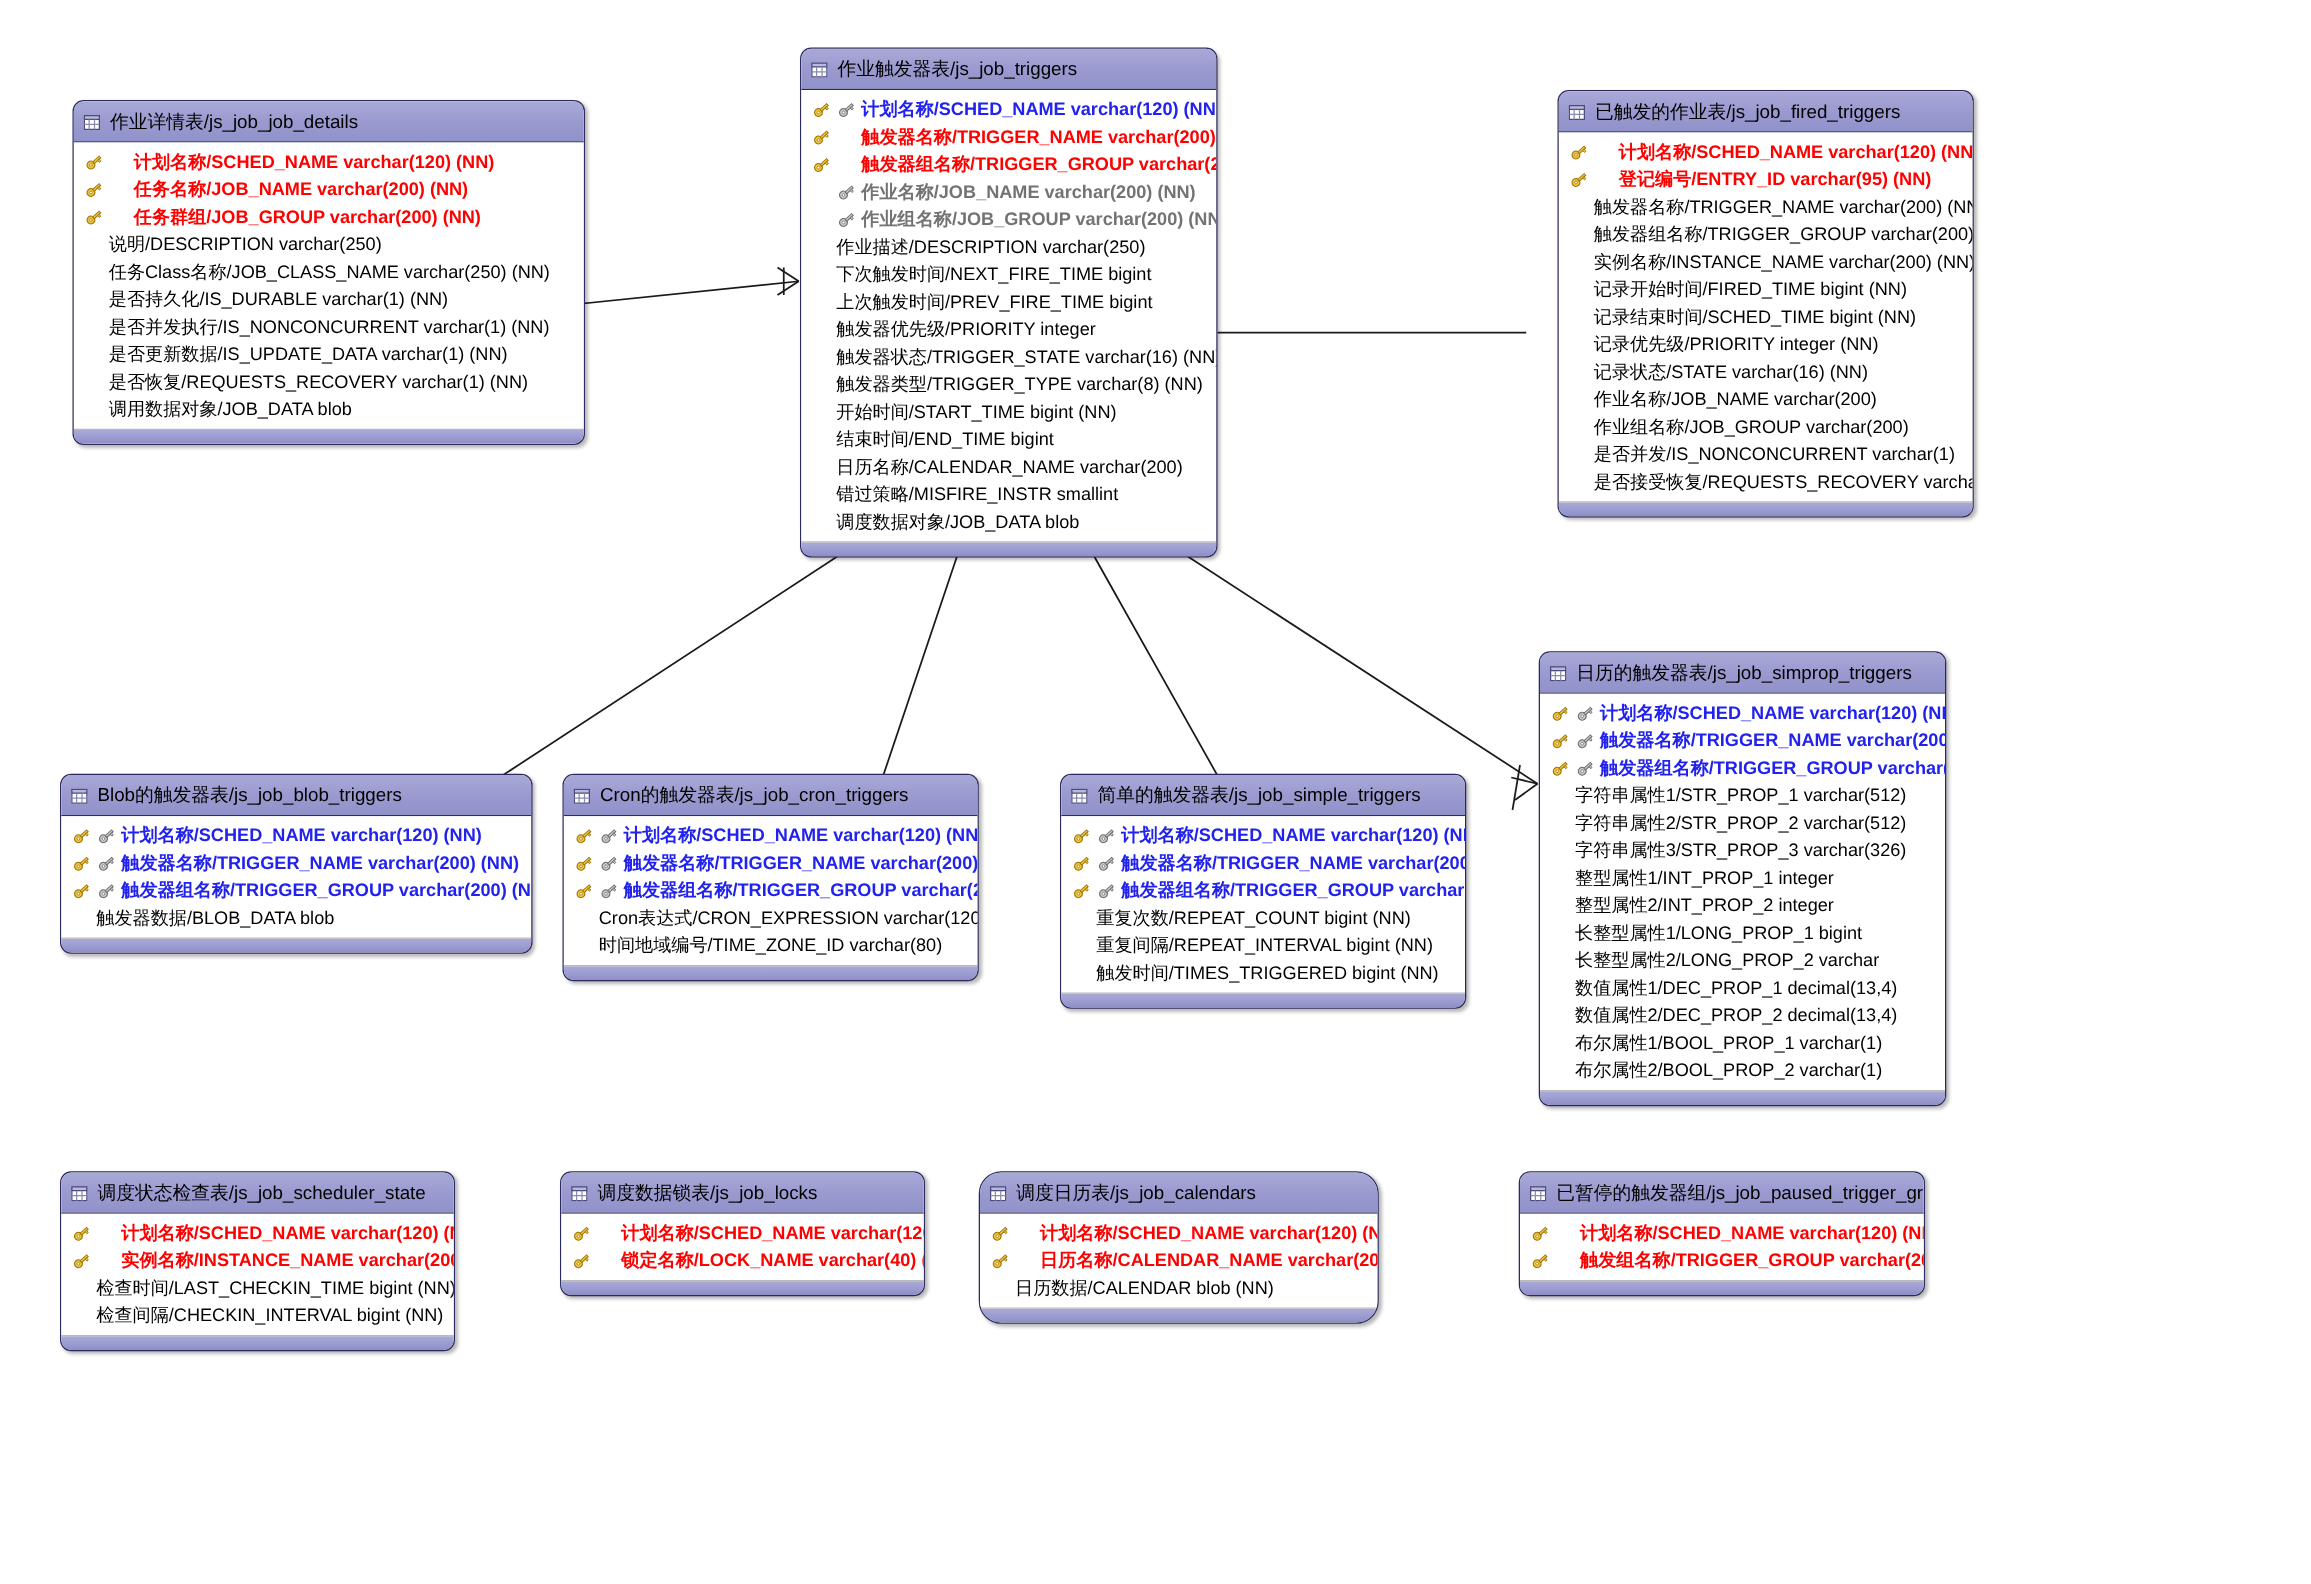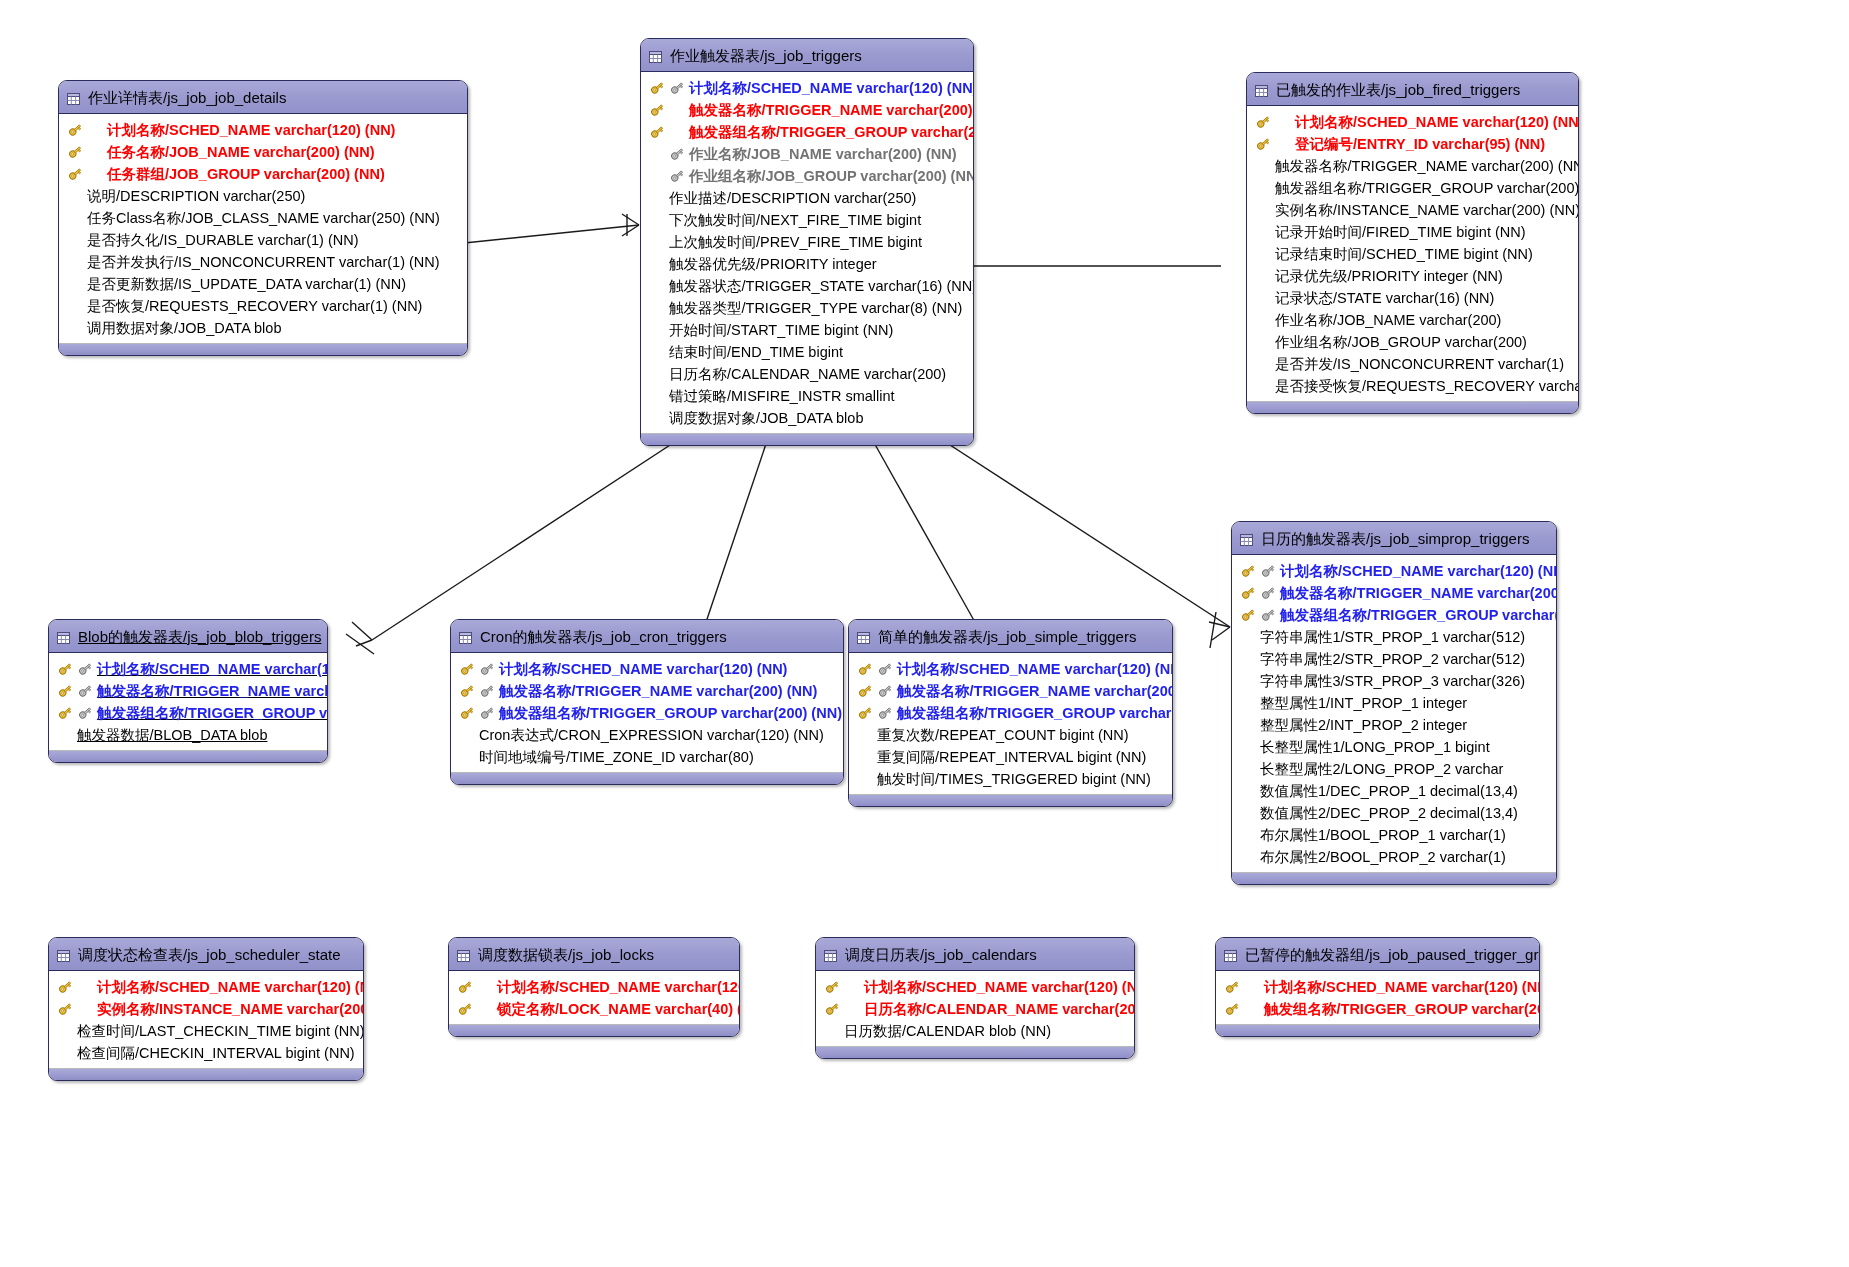--- a/index.html
+++ b/index.html
@@ -625,21 +625,21 @@
     <span class="attr-text">布尔属性1/BOOL_PROP_1 varchar(1)</span>
   </div>
           <div class="attr attr-plain">
     <span class="keyslot slot-pk"></span>
 
     <span class="attr-text">布尔属性2/BOOL_PROP_2 varchar(1)</span>
   </div>
         </div>
     <div class="entity-footer"></div>
   </div>
-      <div class="entity" id="entity-blob_triggers" style="left: 48px; top: 619px; width: 280px; text-decoration: underline;">
+      <div class="entity" id="entity-blob_triggers" style="left: 48px; top: 619px; width: 378px;">
     <div class="entity-header">
       <span class="table-icon">
         <svg viewBox="0 0 13 12" width="13" height="12" xmlns="http://www.w3.org/2000/svg">
           <rect x="0.5" y="0.5" width="12" height="11" fill="#ffffff" stroke="#4b4b7d"></rect>
           <rect x="0.5" y="0.5" width="12" height="3" fill="#b9b9dd" stroke="#4b4b7d"></rect>
           <line x1="4.3" y1="3.5" x2="4.3" y2="11.5" stroke="#8a8ab0"></line>
           <line x1="8.6" y1="3.5" x2="8.6" y2="11.5" stroke="#8a8ab0"></line>
           <line x1="0.5" y1="7.5" x2="12.5" y2="7.5" stroke="#8a8ab0"></line>
         </svg>
       </span>
@@ -716,21 +716,21 @@
     <span class="attr-text">触发器组名称/TRIGGER_GROUP varchar(200) (NN)</span>
   </div>
           <div class="attr attr-plain">
     <span class="keyslot slot-pk"></span>
 
     <span class="attr-text">触发器数据/BLOB_DATA blob</span>
   </div>
         </div>
     <div class="entity-footer"></div>
   </div>
-      <div class="entity" id="entity-cron_triggers" style="left: 450px; top: 619px; width: 394px;">
+      <div class="entity" id="entity-cron_triggers" style="left: 450px; top: 619px; width: 333px;">
     <div class="entity-header">
       <span class="table-icon">
         <svg viewBox="0 0 13 12" width="13" height="12" xmlns="http://www.w3.org/2000/svg">
           <rect x="0.5" y="0.5" width="12" height="11" fill="#ffffff" stroke="#4b4b7d"></rect>
           <rect x="0.5" y="0.5" width="12" height="3" fill="#b9b9dd" stroke="#4b4b7d"></rect>
           <line x1="4.3" y1="3.5" x2="4.3" y2="11.5" stroke="#8a8ab0"></line>
           <line x1="8.6" y1="3.5" x2="8.6" y2="11.5" stroke="#8a8ab0"></line>
           <line x1="0.5" y1="7.5" x2="12.5" y2="7.5" stroke="#8a8ab0"></line>
         </svg>
       </span>
@@ -1013,21 +1013,21 @@
                   <rect x="11.4" y="8.8" width="1.5" height="2.2" fill="#f5c43a" stroke="#9c7607" stroke-width="0.7"></rect>
                 </g>
               </svg>
             </span>
     <span class="keyslot slot-fk"></span>
     <span class="attr-text">锁定名称/LOCK_NAME varchar(40) (NN)</span>
   </div>
         </div>
     <div class="entity-footer"></div>
   </div>
-      <div class="entity" id="entity-calendars" style="left: 815px; top: 937px; width: 320px;">
+      <div class="entity" id="entity-calendars" style="left: 783px; top: 937px; width: 320px; border-radius: 18px;">
     <div class="entity-header">
       <span class="table-icon">
         <svg viewBox="0 0 13 12" width="13" height="12" xmlns="http://www.w3.org/2000/svg">
           <rect x="0.5" y="0.5" width="12" height="11" fill="#ffffff" stroke="#4b4b7d"></rect>
           <rect x="0.5" y="0.5" width="12" height="3" fill="#b9b9dd" stroke="#4b4b7d"></rect>
           <line x1="4.3" y1="3.5" x2="4.3" y2="11.5" stroke="#8a8ab0"></line>
           <line x1="8.6" y1="3.5" x2="8.6" y2="11.5" stroke="#8a8ab0"></line>
           <line x1="0.5" y1="7.5" x2="12.5" y2="7.5" stroke="#8a8ab0"></line>
         </svg>
       </span>

